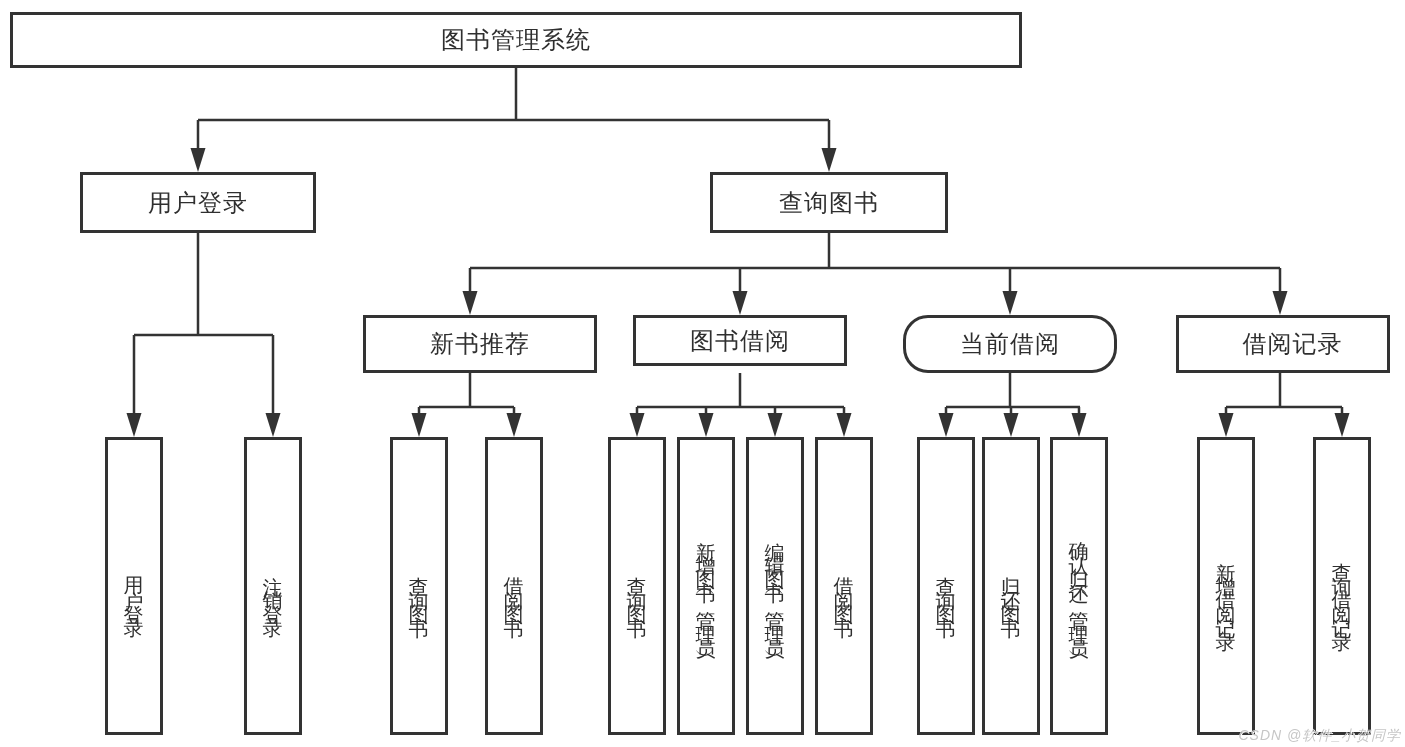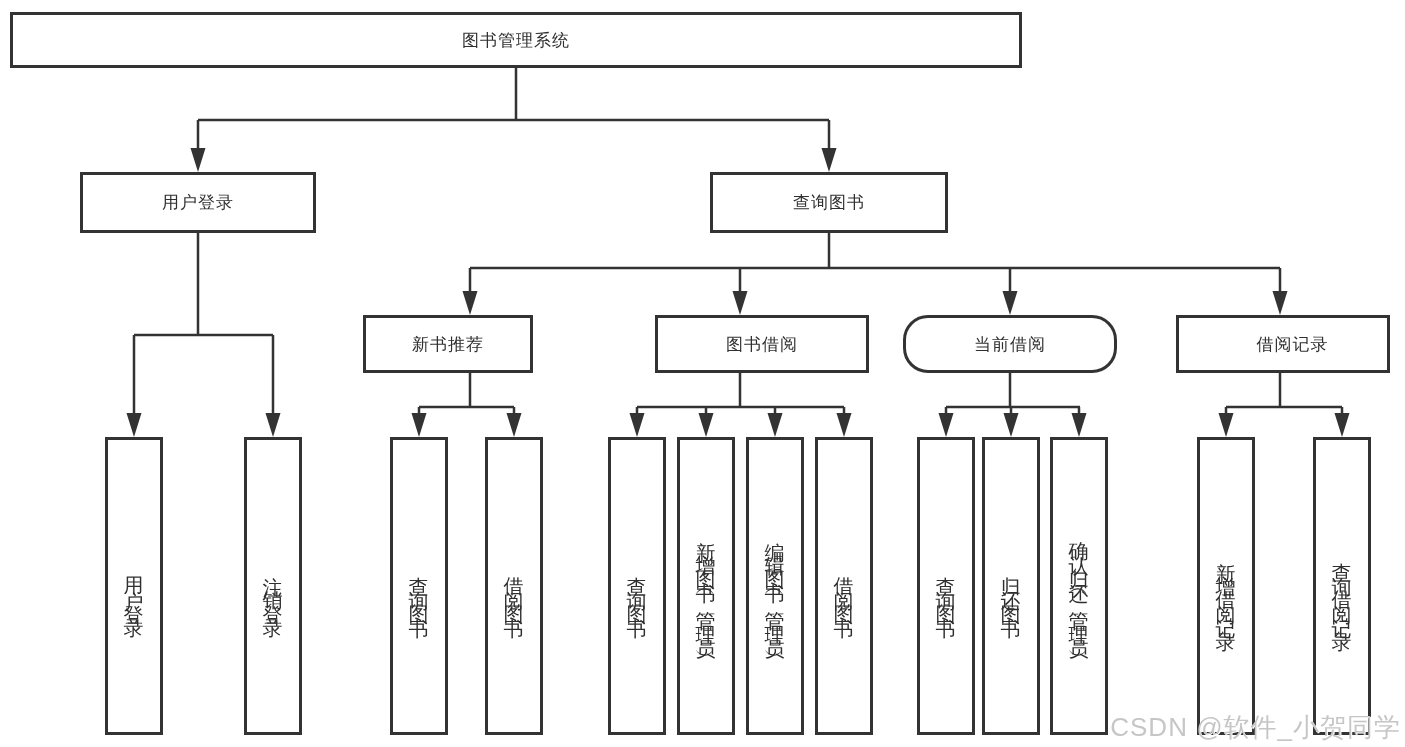--- a/index.html
+++ b/index.html
@@ -25,43 +25,44 @@
   }
   .box {
     position: absolute;
     box-sizing: border-box;
     border: 3px solid #333333;
     background: #ffffff;
     color: #2f2f2f;
     display: flex;
     align-items: center;
     justify-content: center;
-    font-size: 17px;
+    font-size: 24px;
     letter-spacing: 1px;
     text-align: center;
     z-index: 2;
   }
   .vbox {
     writing-mode: vertical-rl;
     text-orientation: mixed;
     letter-spacing: 14px;
     font-size: 20px;
     line-height: 1;
     padding-top: 6px;
   }
   .watermark {
     position: absolute;
     right: 4px;
     bottom: 2px;
-    font-size: 26px;
+    font-size: 14px;
     color: #c6c6c6;
     letter-spacing: 1px;
     z-index: 3;
     text-shadow: 1px 1px 0 #ffffff;
     white-space: nowrap;
+    font-style: italic;
   }
 </style>
 </head>
 <body>
 
 <div class="canvas">
 
   <svg class="connectors" viewBox="0 0 1405 747" xmlns="http://www.w3.org/2000/svg">
     <path d="M516 68 V120 M198 120 H829 M198 120 V150 M829 120 V150
              M198 233 V335 M134 335 H273 M134 335 V415 M273 335 V415
@@ -91,22 +92,22 @@
       <polygon points="1218.5,413 1233.5,413 1226,437"></polygon>
       <polygon points="1334.5,413 1349.5,413 1342,437"></polygon>
     </g>
   </svg>
 
   <div class="box" style="left:10px; top:12px; width:1012px; height:56px;">图书管理系统</div>
 
   <div class="box" style="left:80px; top:172px; width:236px; height:61px;">用户登录</div>
   <div class="box" style="left:710px; top:172px; width:238px; height:61px;">查询图书</div>
 
-  <div class="box" style="left:363px; top:315px; width:170px; height:58px;">新书推荐</div>
-  <div class="box" style="left:633px; top:315px; width:214px; height:58px;margin-left:22px;">图书借阅</div>
+  <div class="box" style="left:363px; top:315px; width:234px; height:58px;">新书推荐</div>
+  <div class="box" style="left:633px; top:315px; width:214px; height:51px;">图书借阅</div>
   <div class="box" style="left:903px; top:315px; width:214px; height:58px;border-radius:25px;">当前借阅</div>
   <div class="box" style="left:1176px; top:315px; width:214px; height:58px;padding-left:19px;">借阅记录</div>
 
   <div class="box vbox" style="left:105px; top:437px; width:58px; height:298px;">用户登录</div>
   <div class="box vbox" style="left:244px; top:437px; width:58px; height:298px;">注销登录</div>
 
   <div class="box vbox" style="left:390px; top:437px; width:58px; height:298px;">查询图书</div>
   <div class="box vbox" style="left:485px; top:437px; width:58px; height:298px;">借阅图书</div>
 
   <div class="box vbox" style="left:608px; top:437px; width:58px; height:298px;">查询图书</div>

